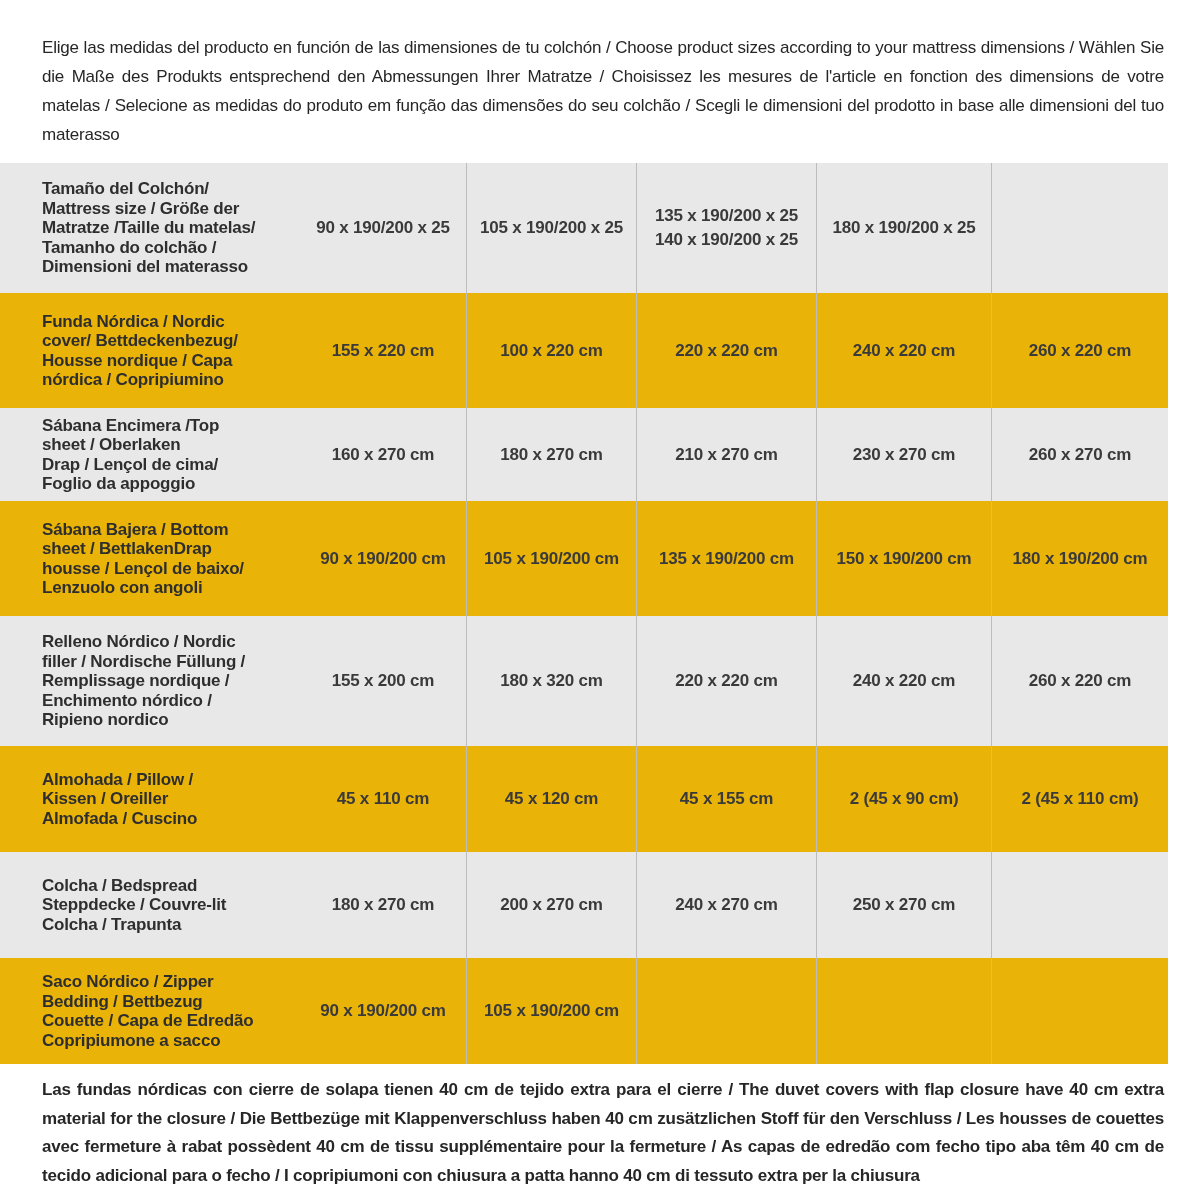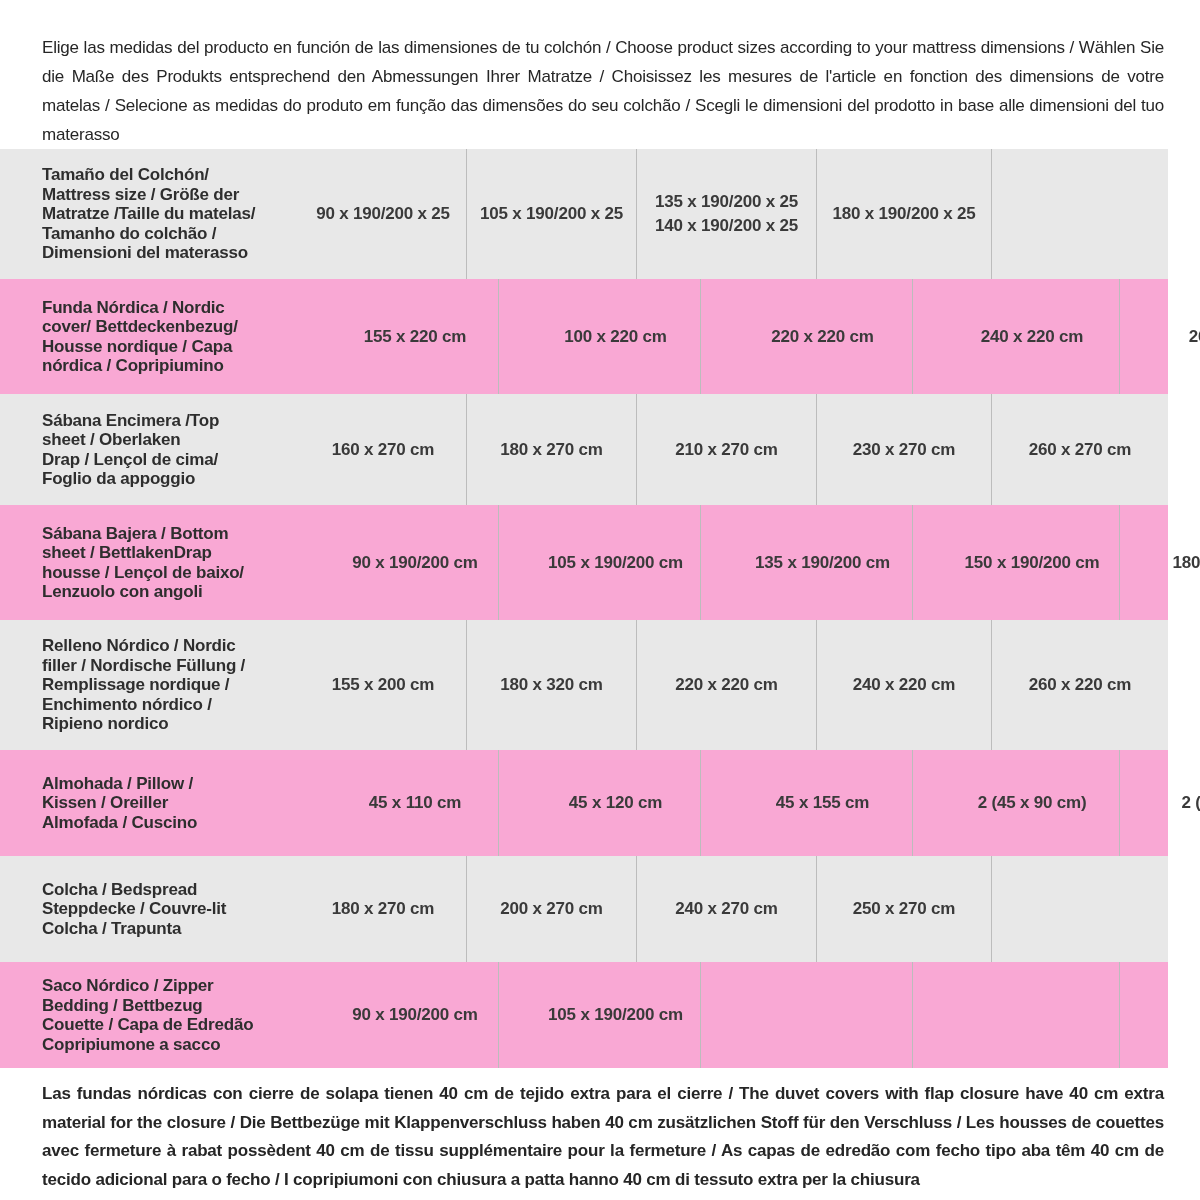--- a/index.html
+++ b/index.html
@@ -18,29 +18,29 @@
     width: 1122px;
     font-size: 17px;
     font-weight: normal;
     line-height: 29px;
     letter-spacing: -0.2px;
     color: #262626;
     text-align: justify;
   }
 
   .size-table {
-    margin-top: 0;
+    margin-top: 14px;
     width: 1168px;
   }
   .row {
     display: grid;
     grid-template-columns: 300px 167px 170px 180px 175px 176px;
   }
   .row.shade { background: #e8e8e8; }
-  .row.plain { background: #f9a8d4; gap: 32px; }
+  .row.plain { background: #eab308; }
 
   .cell {
     height: 100%;
     box-sizing: border-box;
     display: flex;
     align-items: center;
     color: #3a3a3a;
     font-weight: bold;
   }
   .cell.label {
@@ -65,21 +65,21 @@
   
   .row .cell:nth-child(2),
   .row .cell:nth-child(3),
   .row .cell:nth-child(4),
   .row .cell:nth-child(5) {
     border-right: 1px solid #bcbcbc;
   }
 
   .h130 { height: 130px; }
   .h115 { height: 115px; }
-  .h105 { height: 111px; }
+  .h105 { height: 93px; }
   .h110 { height: 106px; }
 
   .footnote {
     margin: 12px 38px 0 42px;
     width: 1122px;
     font-size: 17px;
     font-weight: bold;
     line-height: 28.5px;
     letter-spacing: -0.2px;
     color: #262626;

